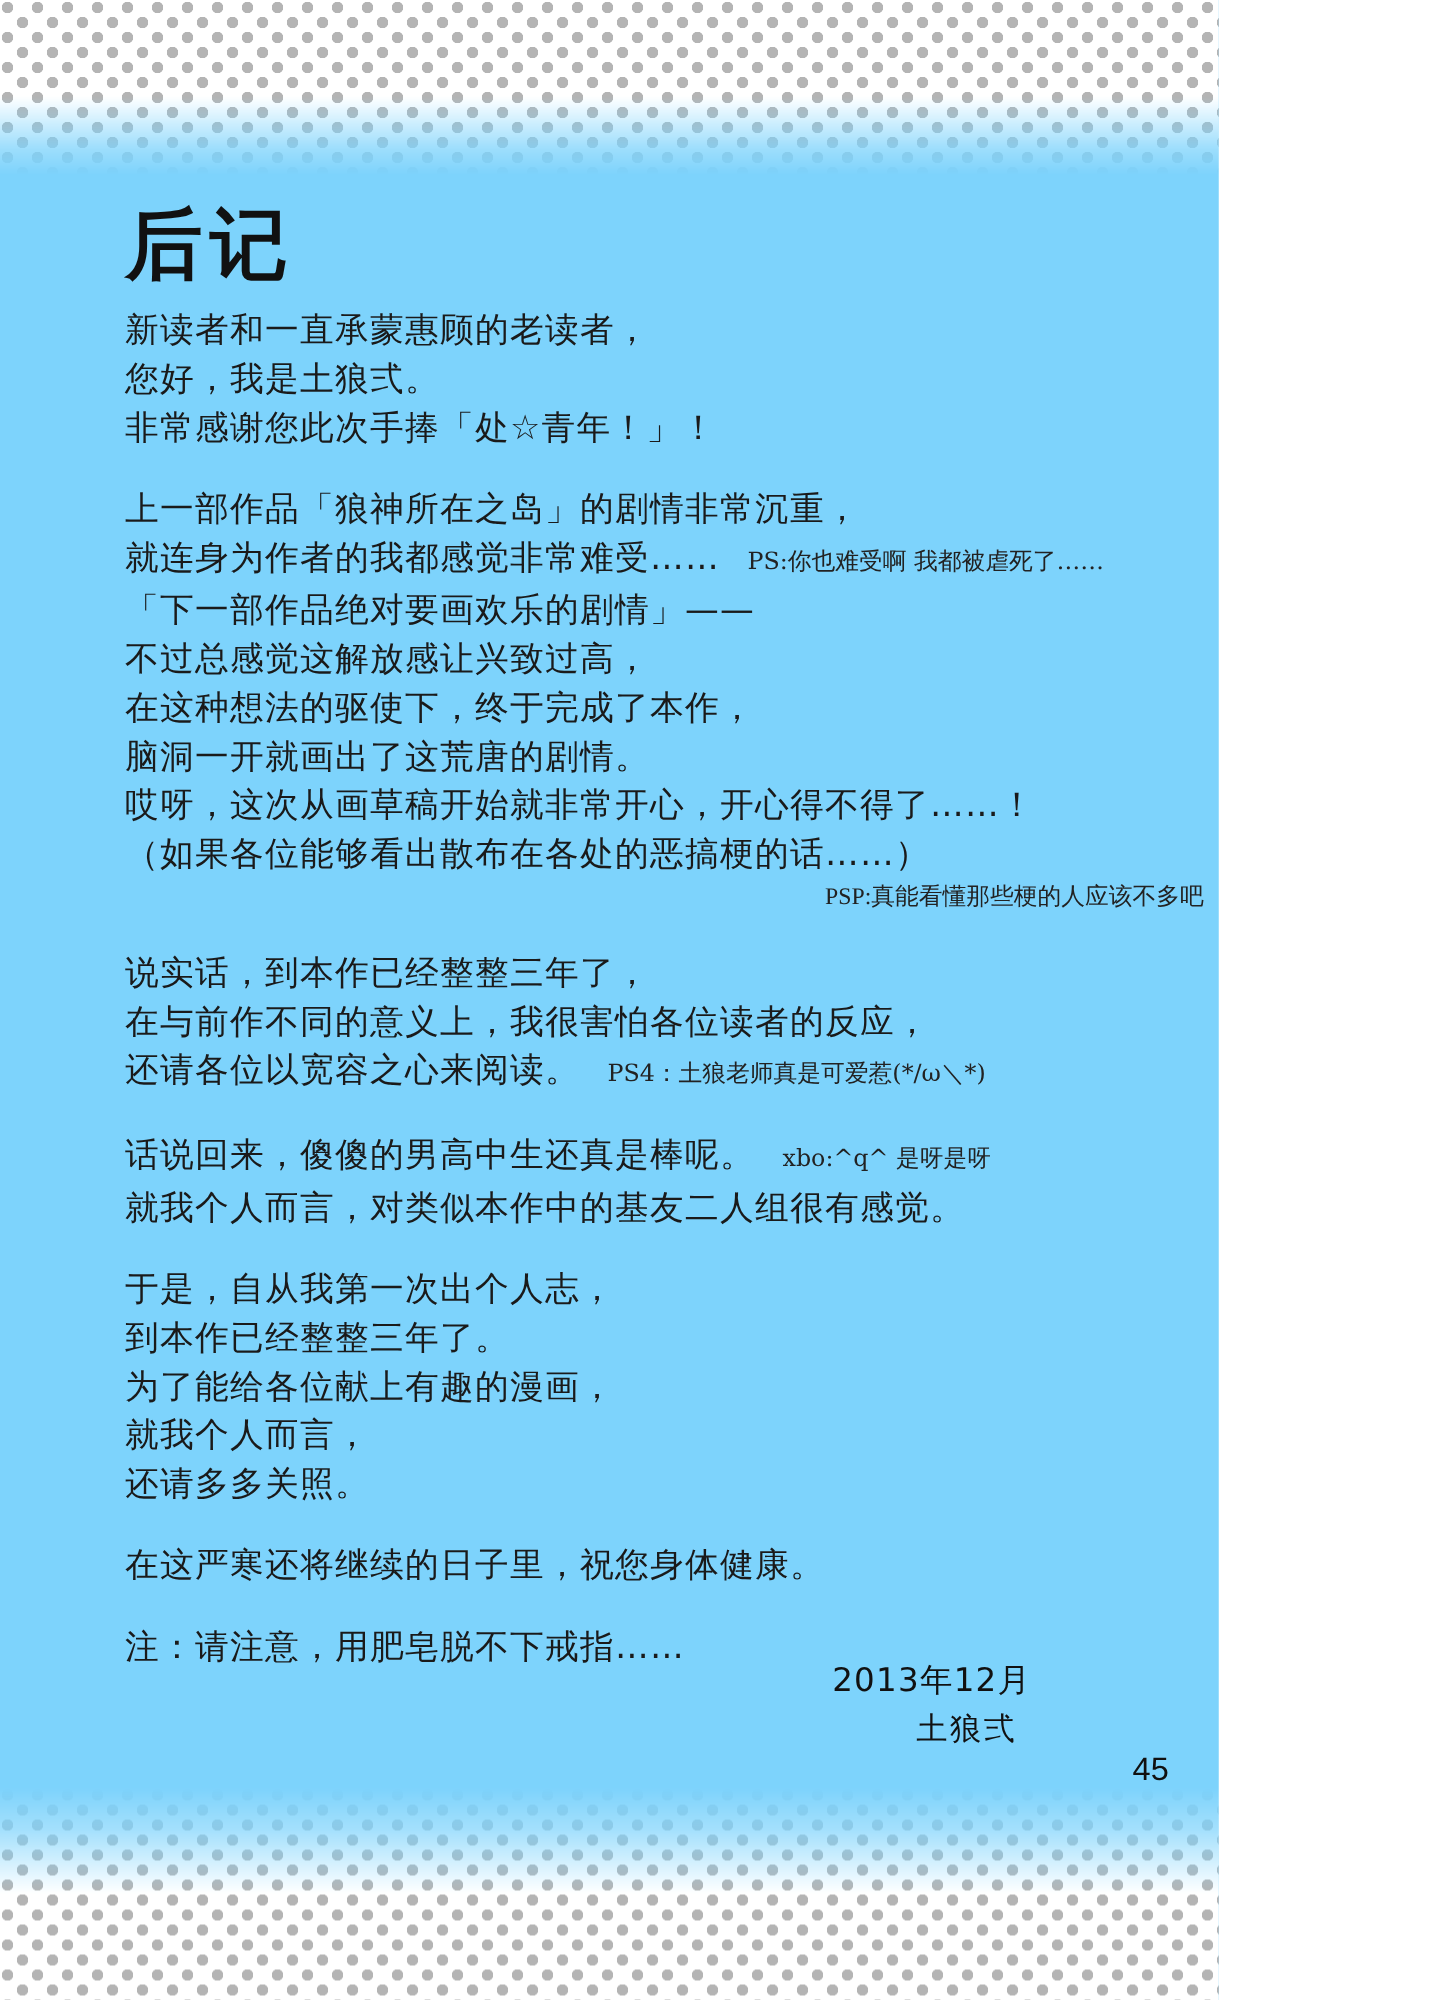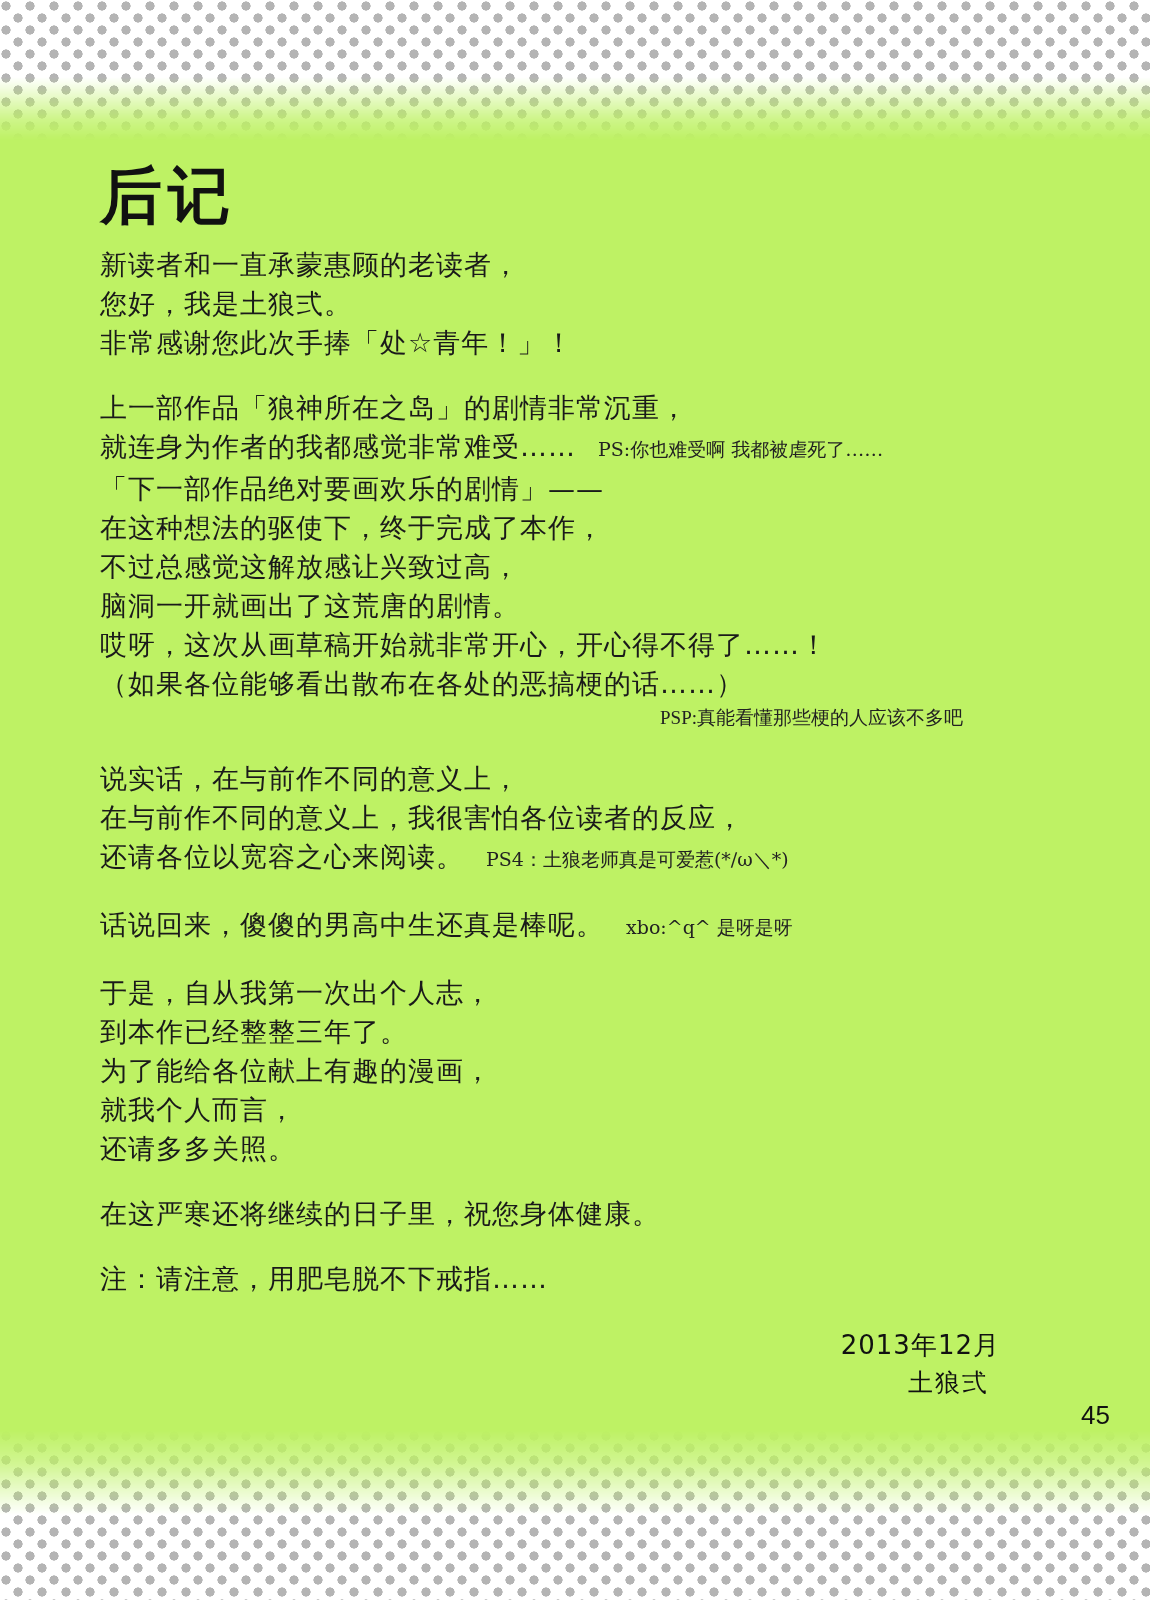--- a/index.html
+++ b/index.html
@@ -2,23 +2,23 @@
 <html><head>
 <meta charset="utf-8">
 <style>
   html, body {
     margin: 0;
     padding: 0;
     background: #ffffff;
   }
   .page {
     position: relative;
-    width: 1150px;
+    width: 975px;
     height: 1600px;
-    background: #bef264;
+    background: #7dd3fc;
     overflow: hidden;
     font-family: "DejaVu Sans", "Liberation Sans", sans-serif;
   }
   
   .halftone {
     position: absolute;
     left: 0;
     width: 1150px;
     background-color: #ffffff;
     background-image:
@@ -120,36 +120,37 @@
     <div class="para">
       <div class="line">新读者和一直承蒙惠顾的老读者，</div>
       <div class="line">您好，我是土狼弍。</div>
       <div class="line">非常感谢您此次手捧「处☆青年！」！</div>
     </div>
 
     <div class="para">
       <div class="line">上一部作品「狼神所在之岛」的剧情非常沉重，</div>
       <div class="line"><span>就连身为作者的我都感觉非常难受……</span><span class="hand">PS:你也难受啊 我都被虐死了……</span></div>
       <div class="line">「下一部作品绝对要画欢乐的剧情」——</div>
+      <div class="line">不过总感觉这解放感让兴致过高，</div>
       <div class="line">在这种想法的驱使下，终于完成了本作，</div>
-      <div class="line">不过总感觉这解放感让兴致过高，</div>
       <div class="line">脑洞一开就画出了这荒唐的剧情。</div>
       <div class="line">哎呀，这次从画草稿开始就非常开心，开心得不得了……！</div>
       <div class="line">（如果各位能够看出散布在各处的恶搞梗的话……）</div>
       <div class="handline">PSP:真能看懂那些梗的人应该不多吧</div>
     </div>
 
     <div class="para">
-      <div class="line">说实话，在与前作不同的意义上，</div>
+      <div class="line">说实话，到本作已经整整三年了，</div>
       <div class="line">在与前作不同的意义上，我很害怕各位读者的反应，</div>
       <div class="line"><span>还请各位以宽容之心来阅读。</span><span class="hand">PS4：土狼老师真是可爱惹(*∕ω＼*)</span></div>
     </div>
 
     <div class="para">
       <div class="line"><span>话说回来，傻傻的男高中生还真是棒呢。</span><span class="hand">xbo:^q^ 是呀是呀</span></div>
+      <div class="line">就我个人而言，对类似本作中的基友二人组很有感觉。</div>
     </div>
 
     <div class="para">
       <div class="line">于是，自从我第一次出个人志，</div>
       <div class="line">到本作已经整整三年了。</div>
       <div class="line">为了能给各位献上有趣的漫画，</div>
       <div class="line">就我个人而言，</div>
       <div class="line">还请多多关照。</div>
     </div>
 

